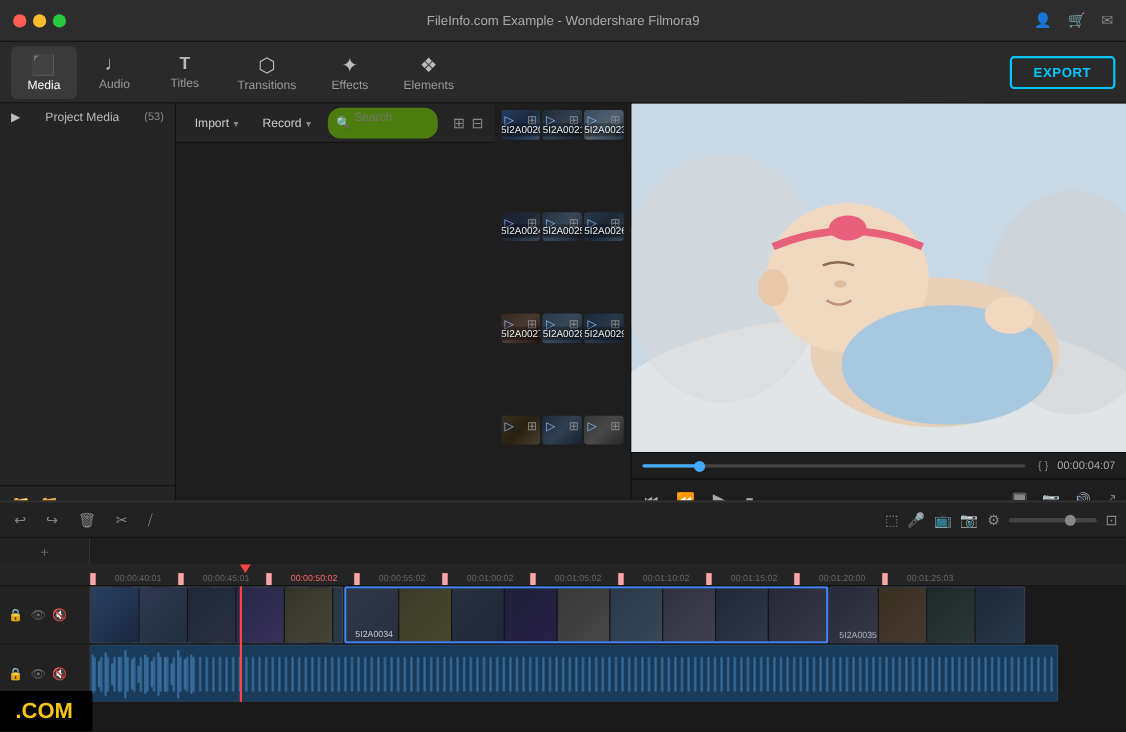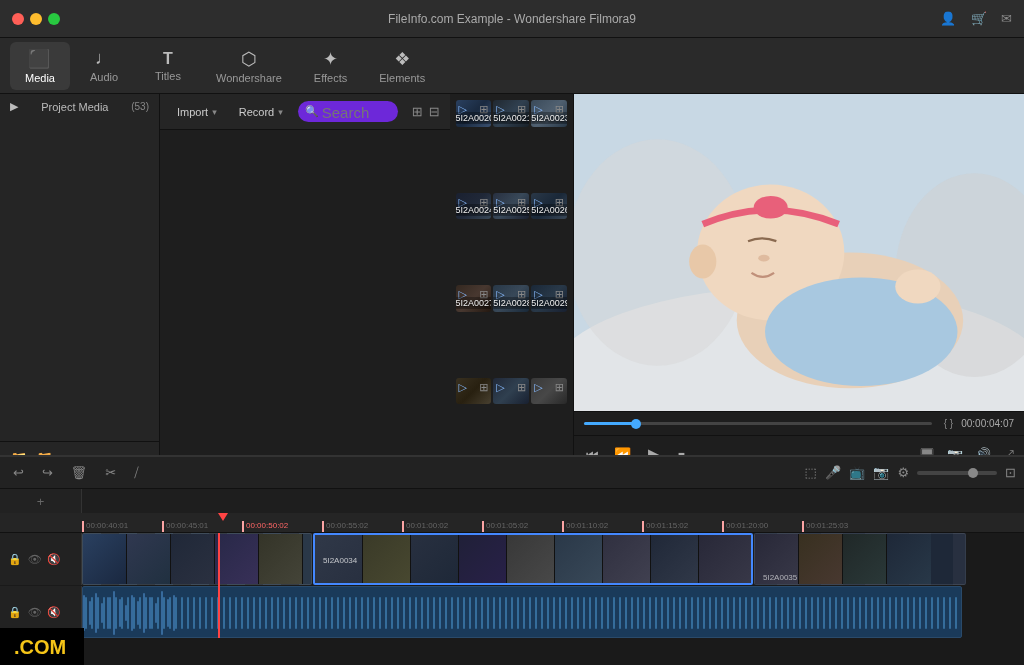--- a/index.html
+++ b/index.html
@@ -164,26 +164,26 @@
       gap: 4px;
       font-size: 11px;
       color: #ccc;
       cursor: pointer;
       padding: 3px 7px;
       border-radius: 3px;
     }
     .media-btn .chevron { font-size: 9px; color: #888; }
     .media-search {
       margin-left: auto;
-      background: #6d28d9;
+      background: #4d7c0f;
       border: none;
       border-radius: 12px;
-      padding: 3px 10px 1px 24px;
+      padding: 3px 10px 13px 24px;
       color: #ccc;
-      font-size: 15px;
+      font-size: 11px;
       width: 100px;
       outline: none;
     }
     .search-wrap {
       position: relative;
       display: flex;
       align-items: center;
     }
     .search-wrap .search-icon-inner {
       position: absolute;
@@ -406,22 +406,23 @@
       display: flex;
       height: 100%;
       align-items: flex-end;
     }
     .ruler-mark {
       flex-shrink: 0;
       font-size: 8px;
       color: #666;
       padding-bottom: 2px;
       width: 80px;
-      border-left: 2px solid #fca5a5;
+      border-left: 5px solid #fca5a5;
       padding-left: 2px;
+      text-align: center;
     }
 
     
     .track-area {
       display: flex;
       flex-direction: column;
       gap: 1px;
     }
     .track-row {
       display: flex;
@@ -518,30 +519,31 @@
   <div class="toolbar-item">
     <span class="toolbar-icon">♩</span>
     <span class="toolbar-label">Audio</span>
   </div>
   <div class="toolbar-item">
     <span class="toolbar-icon" style="font-weight:700;font-size:16px;">T</span>
     <span class="toolbar-label">Titles</span>
   </div>
   <div class="toolbar-item">
     <span class="toolbar-icon">⬡</span>
-    <span class="toolbar-label">Wondershare</span>
+    <span class="toolbar-label">Transitions</span>
   </div>
   <div class="toolbar-item">
     <span class="toolbar-icon">✦</span>
     <span class="toolbar-label">Effects</span>
   </div>
   <div class="toolbar-item">
     <span class="toolbar-icon">❖</span>
     <span class="toolbar-label">Elements</span>
   </div>
+  <button class="export-btn">EXPORT</button>
 </div>
 
 <div class="main-area" style="height: 380px;">
 
   <div class="left-panel">
     <div class="left-panel-item">
       <span>▶</span>
       <span>Project Media</span>
       <span class="count">(53)</span>
     </div>
@@ -764,24 +766,24 @@
               <div style="width:48px;height:100%;background:linear-gradient(135deg,#303848,#283040);border-right:1px solid #111;flex-shrink:0;"></div>
               <div style="width:48px;height:100%;background:linear-gradient(135deg,#3a3a28,#484830);border-right:1px solid #111;flex-shrink:0;"></div>
               <div style="width:48px;height:100%;background:linear-gradient(135deg,#283040,#1e2838);border-right:1px solid #111;flex-shrink:0;"></div>
               <div style="width:48px;height:100%;background:linear-gradient(135deg,#202038,#282048);border-right:1px solid #111;flex-shrink:0;"></div>
               <div style="width:48px;height:100%;background:linear-gradient(135deg,#383838,#484848);border-right:1px solid #111;flex-shrink:0;"></div>
               <div style="width:48px;height:100%;background:linear-gradient(135deg,#2a3848,#384858);border-right:1px solid #111;flex-shrink:0;"></div>
               <div style="width:48px;height:100%;background:linear-gradient(135deg,#303040,#404050);border-right:1px solid #111;flex-shrink:0;"></div>
               <div style="width:48px;height:100%;background:linear-gradient(135deg,#202838,#303848);border-right:1px solid #111;flex-shrink:0;"></div>
               <div style="width:56px;height:100%;background:linear-gradient(135deg,#282838,#383848);flex-shrink:0;"></div>
             </div>
-            <span style="position:absolute;bottom:18px;left:8px;font-size:8px;color:rgba(255,255,255,0.7);margin-top:29px;">5I2A0034</span>
+            <span style="position:absolute;bottom:2px;left:8px;font-size:8px;color:rgba(255,255,255,0.7);margin-top:29px;">5I2A0034</span>
           </div>
 
-          <div style="width:212px;height:100%;border-radius:2px;border:1px solid rgba(255,255,255,0.1);overflow:hidden;position:relative;flex-shrink:0;background:repeating-linear-gradient(90deg,#1e2838 0px,#1e2838 22px,#283040 22px,#283040 44px);">
+          <div style="width:178px;height:100%;border-radius:2px;border:1px solid rgba(255,255,255,0.1);overflow:hidden;position:relative;flex-shrink:0;background:repeating-linear-gradient(90deg,#1e2838 0px,#1e2838 22px,#283040 22px,#283040 44px);">
             <div style="display:flex;height:100%;overflow:hidden;">
               <div style="width:44px;height:100%;background:linear-gradient(135deg,#282838,#383848);border-right:1px solid #111;flex-shrink:0;"></div>
               <div style="width:44px;height:100%;background:linear-gradient(135deg,#383020,#483830);border-right:1px solid #111;flex-shrink:0;"></div>
               <div style="width:44px;height:100%;background:linear-gradient(135deg,#202828,#2a3838);border-right:1px solid #111;flex-shrink:0;"></div>
               <div style="width:44px;height:100%;background:linear-gradient(135deg,#1e2838,#283848);flex-shrink:0;"></div>
             </div>
             <span style="position:absolute;bottom:2px;left:8px;font-size:8px;color:rgba(255,255,255,0.6);">5I2A0035</span>
           </div>
         </div>
       </div>

